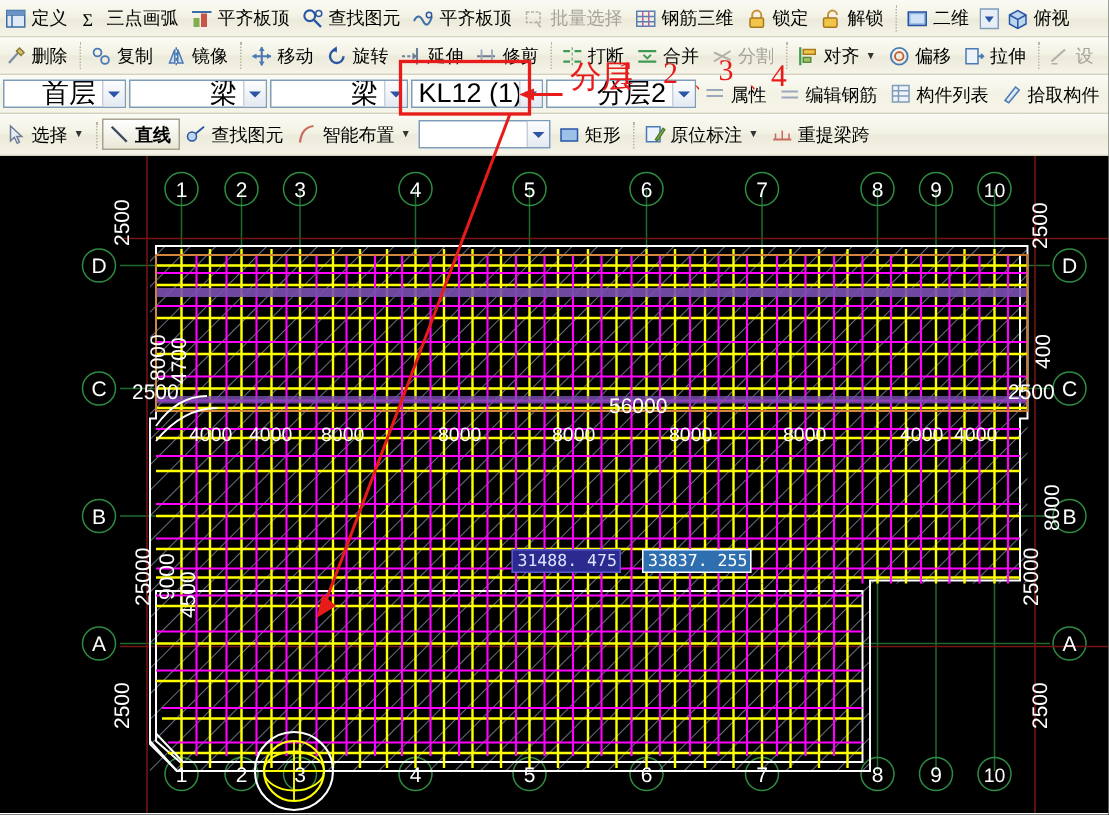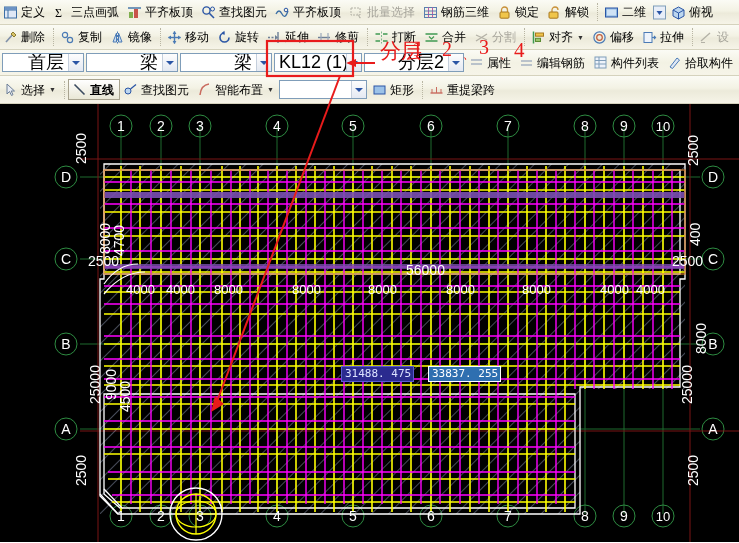--- a/index.html
+++ b/index.html
@@ -554,20 +554,30 @@
       <svg width="15" height="15" viewBox="0 0 15 15">
           <rect x="2" y="4" width="11" height="8" fill="#9cc2e8" stroke="#2a55a5"></rect>
         </svg>
     </span>
     <span class="tb-label">矩形</span>
   </div>
 
   <div class="sep"></div>
 
 
+  <div class="tb-item">
+    <span class="ic">
+      <svg width="15" height="15" viewBox="0 0 15 15">
+          <rect x="2" y="2.5" width="9" height="10" fill="#eef3fa" stroke="#4a7ab5"></rect>
+          <path d="M8 11 L13 3.5 L14.2 4.5 L9.2 12 Z" fill="#9fc46e" stroke="#4f7a2a"></path>
+        </svg>
+    </span>
+    <span class="tb-label">原位标注</span>
+    <span class="caret">▼</span>
+  </div>
 
   <div class="tb-item">
     <span class="ic">
       <svg width="15" height="15" viewBox="0 0 15 15">
           <line x1="1.5" y1="11" x2="13.5" y2="11" stroke="#c96a5e" stroke-width="1.4"></line>
           <line x1="3" y1="11" x2="3" y2="7" stroke="#c96a5e"></line>
           <line x1="7.5" y1="11" x2="7.5" y2="5" stroke="#c96a5e"></line>
           <line x1="12" y1="11" x2="12" y2="7" stroke="#c96a5e"></line>
         </svg>
     </span>

